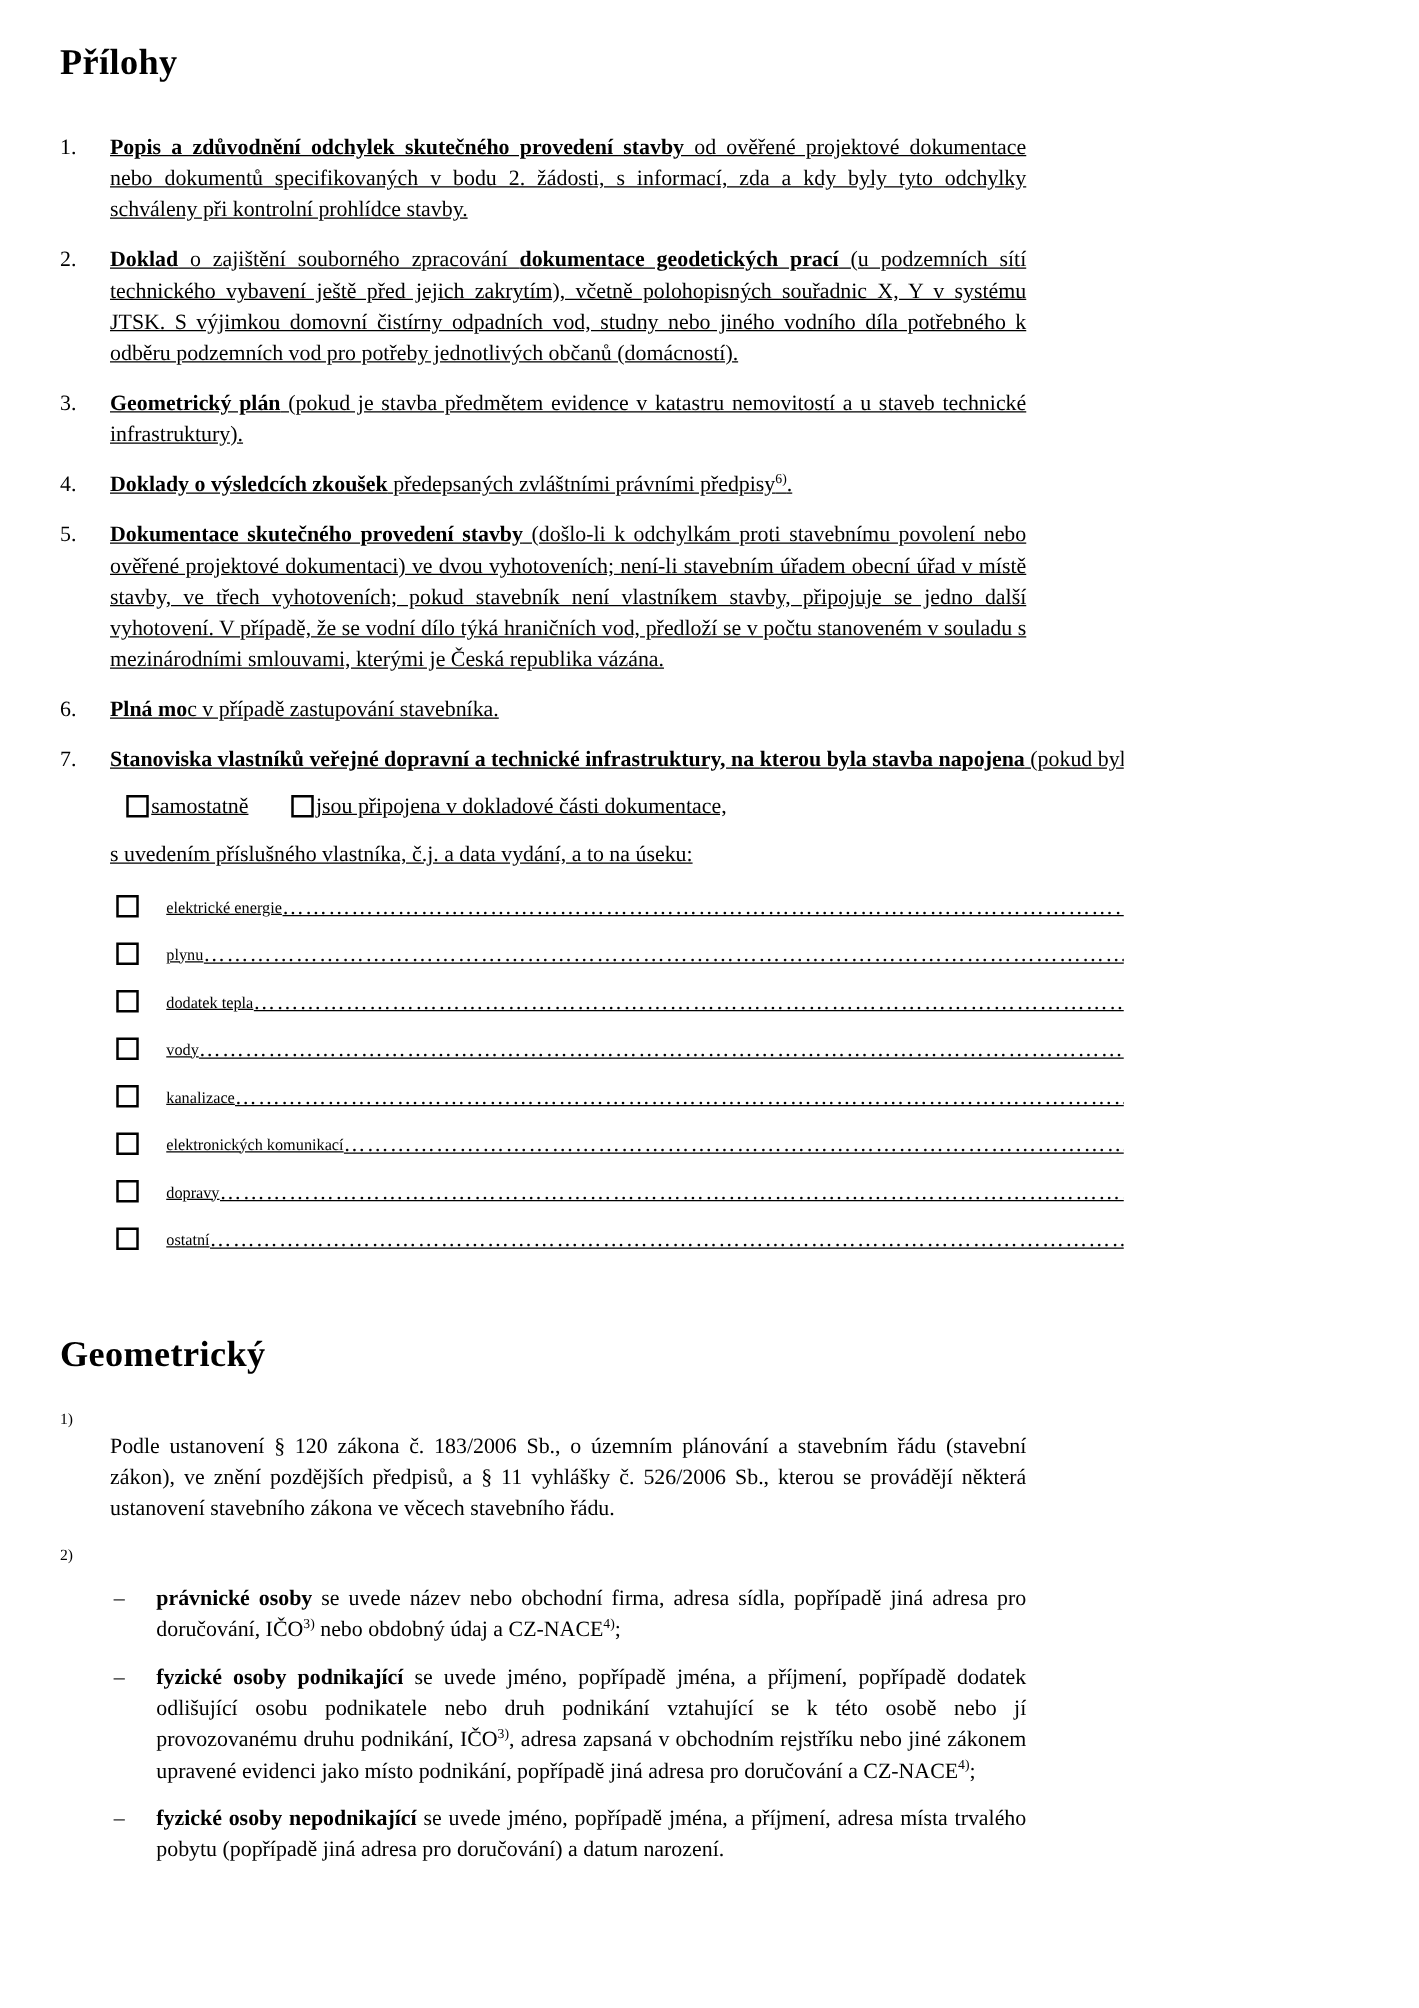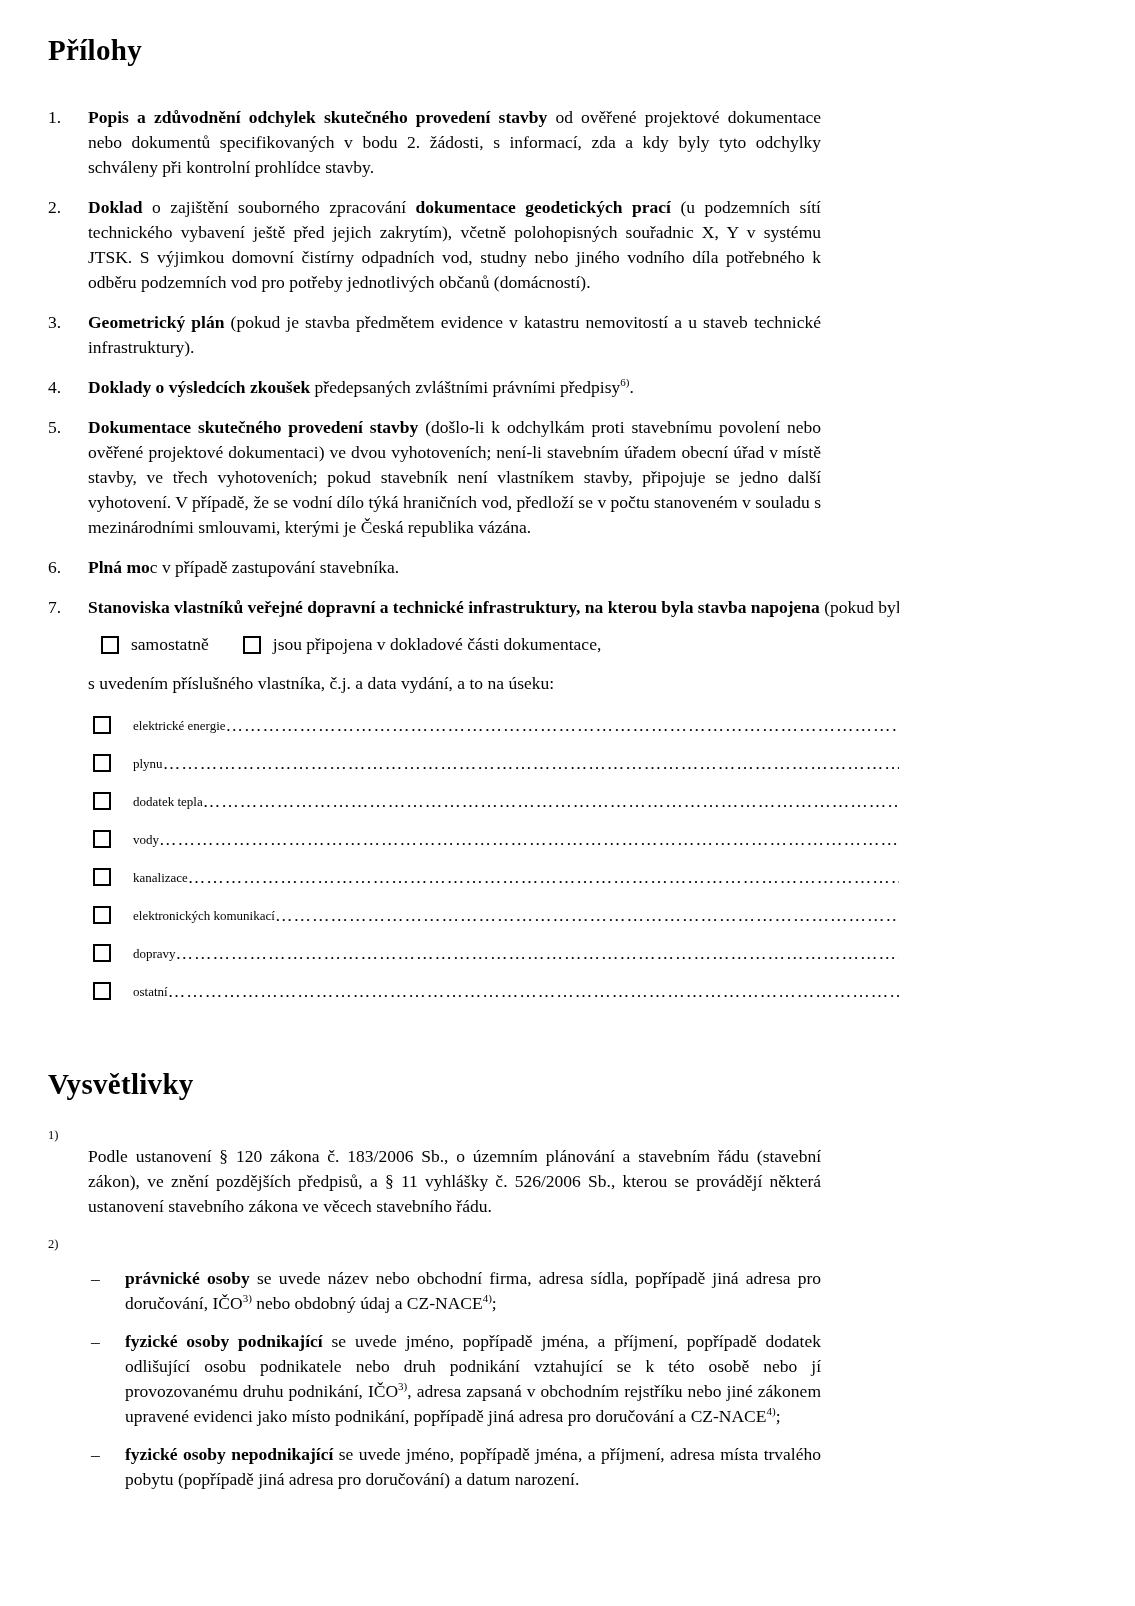--- a/index.html
+++ b/index.html
@@ -18,39 +18,39 @@
   h1.sec-title {
     font-size: 29px;
     font-weight: bold;
     margin: 0 0 38px 0;
     letter-spacing: 0.3px;
   }
   h1.sec-title.vys { margin-top: 58px; margin-bottom: 26px; }
 
   .item { display: flex; margin-bottom: 15px; }
   .num  { flex: 0 0 40px; font-size: 17.5px; line-height: 25px; }
-  .body { flex: 1; font-size: 17.5px; line-height: 25px; text-align: justify; }
+  .body { flex: 1; font-size: 17.5px; line-height: 25px; text-align: justify; text-decoration: underline; }
   .body .b, .b { font-weight: bold; }
   sup { font-size: 11px; line-height: 0; }
 
   
   .opt-row {
     display: flex; align-items: center;
     margin: 12px 0 14px 13px;
     font-size: 17.5px; line-height: 25px;
   }
   .cb {
     box-sizing: border-box;
     width: 18px; height: 18px;
     border: 2px solid #000;
     background: #fff;
     flex: none;
     display: inline-block;
   }
-  .opt-label { margin-left: 12px; }
+  .opt-label { margin-left: 2px; }
   .opt-row .cb + .opt-label { white-space: nowrap; }
   .opt-gap { width: 34px; flex: none; }
 
   .usek-intro { margin: 14px 0 10px 0; font-size: 17.5px; line-height: 25px; }
 
   .utility-list { padding-right: 25px; }
   .u-row { display: flex; align-items: center; height: 38px; padding-left: 5px; }
   .u-label { margin-left: 22px; white-space: nowrap; font-size: 13px; }
   .u-dots {
     flex: 1;
@@ -167,21 +167,21 @@
         <div class="u-row">
           <span class="cb"></span>
           <span class="u-label">ostatní</span>
           <span class="u-dots">……………………………………………………………………………………………………………………………………………………………………………………</span>
         </div>
 
       </div>
     </div>
   </div>
 
-  <h1 class="sec-title vys">Vysvětlivky</h1>
+  <h1 class="sec-title vys">Geometrický</h1>
 
   <div class="note">
     <span class="marker">1)</span>
     <div class="note-body"><span>Podle ustanovení § 120 zákona č. 183/2006 Sb., o územním plánování a stavebním řádu (stavební zákon), ve znění pozdějších předpisů, a § 11 vyhlášky č. 526/2006 Sb., kterou se provádějí některá ustanovení stavebního zákona ve věcech stavebního řádu.</span></div>
   </div>
 
   <div class="note">
     <span class="marker">2)</span>
     <div class="note-body">
 

